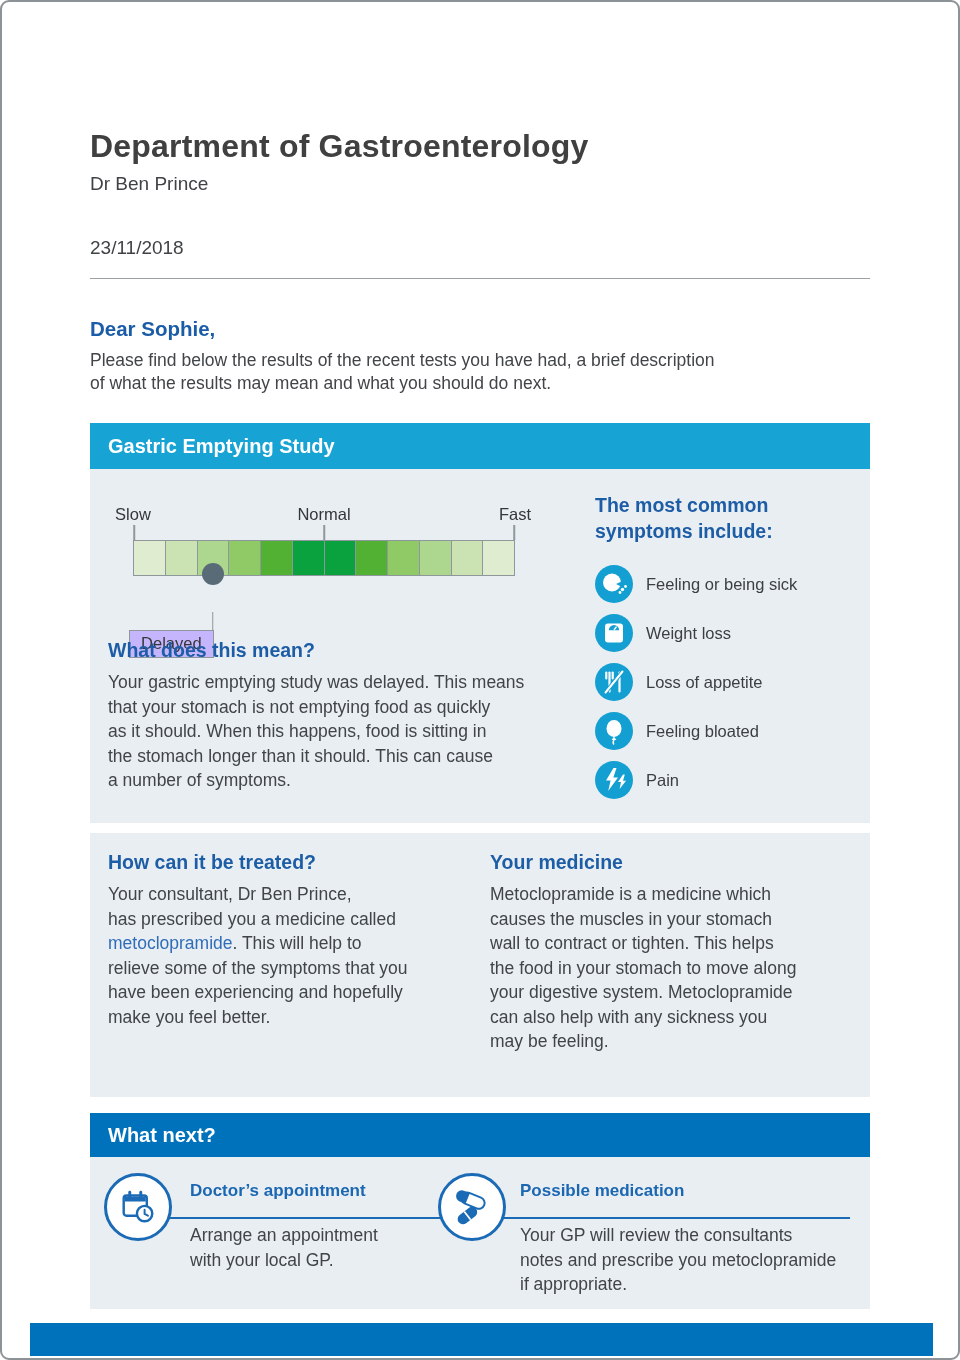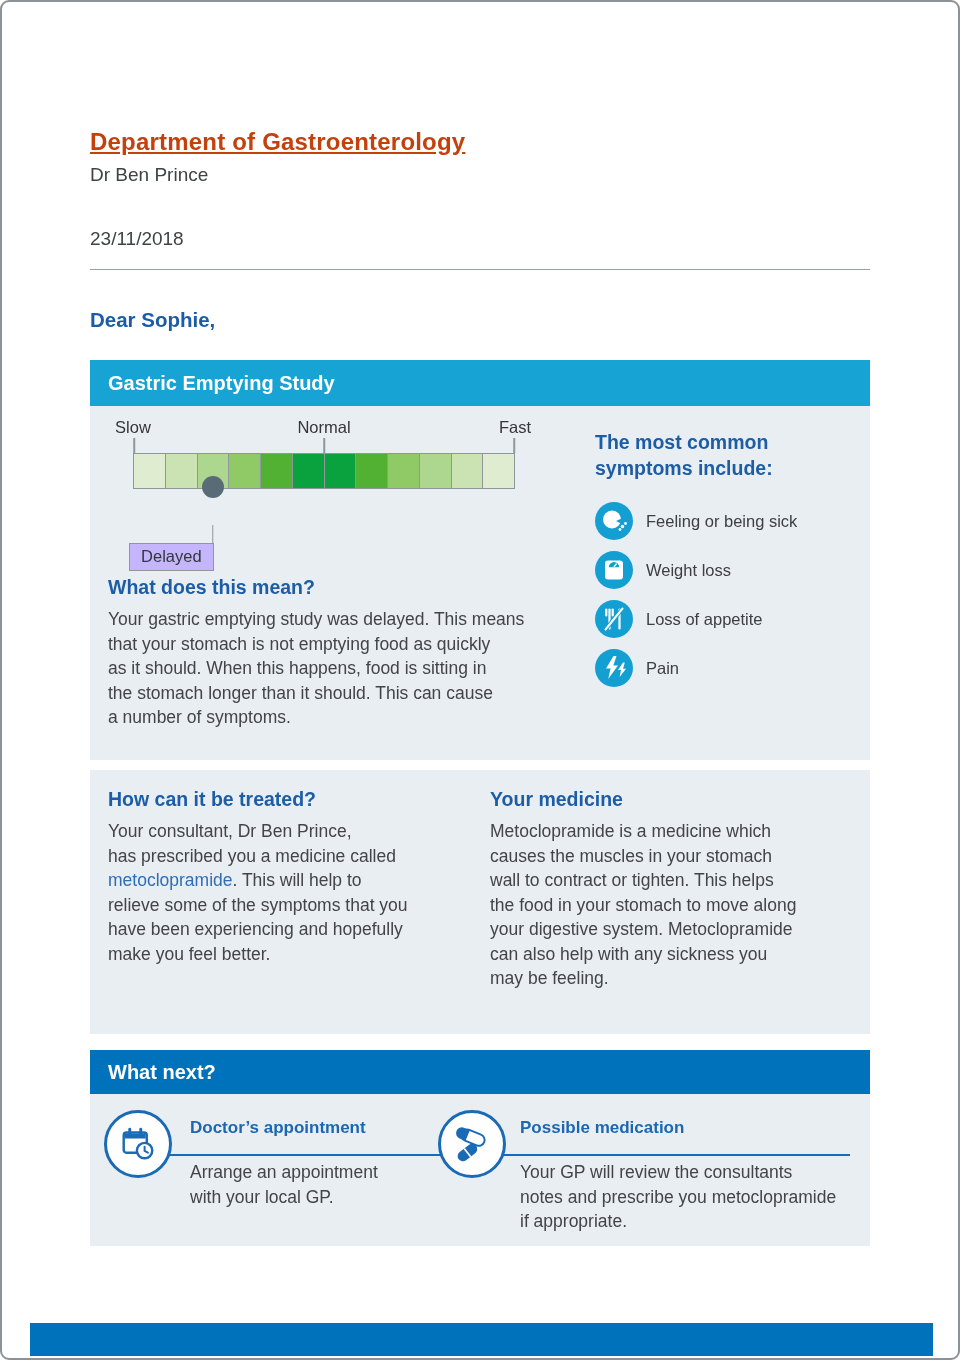--- a/index.html
+++ b/index.html
@@ -3,39 +3,39 @@
 <meta charset="utf-8">
 <style>
   * { margin:0; padding:0; box-sizing:border-box; }
   html,body { background:#fff; }
   body { font-family:"Liberation Sans", sans-serif; }
   .page {
     position:relative; width:960px; height:1360px; background:#fff;
     border:2px solid #8d9296; border-radius:9px; overflow:hidden;
   }
   .content { padding:0 88px; }
-  .doc-title { margin-top:126px; font-size:24px; font-weight:bold; color:#c2410c; letter-spacing:.2px;text-decoration:underline; }
+  .doc-title { margin-top:126px; font-size:32px; font-weight:bold; color:#404040; letter-spacing:.2px; }
   .doc-sub { margin-top:8px; font-size:19px; color:#3f4345; }
   .doc-date { margin-top:42px; font-size:19px; color:#3f4345; }
   .rule { margin-top:19px; border:none; border-top:1.5px solid #9aa0a4; }
   .greeting { margin-top:38px; font-size:20.5px; font-weight:bold; color:#1b5ca8; }
   .intro { margin-top:8px; font-size:17.5px; line-height:23px; color:#414548; }
   .preline { white-space:pre-line; }
 
   .banner { height:46px; line-height:46px; padding-left:18px; color:#fff; font-size:20px; font-weight:bold; }
   .banner-cyan { margin-top:28px; background:#17a3d4; }
   .banner-blue { margin-top:16px; background:#0072bc; height:44px; line-height:44px; }
 
   .card { background:#e9eef2; position:relative; }
   .card1 { height:354px; }
   .card2 { height:264px; margin-top:10px; display:flex; padding:18px 18px 0 18px; }
   .card3 { height:152px; }
 
   
-  .scale { position:absolute; left:43px; top:12px; width:382px; --marker-x:20.833%; }
+  .scale { position:absolute; left:43px; top:36px; width:382px; --marker-x:20.833%; }
   .scale-labels { position:relative; height:20px; font-size:16.5px; color:#33373a; }
   .scale-labels span { position:absolute; transform:translateX(-50%); white-space:nowrap; }
   .lab-slow { left:0; } .lab-normal { left:50%; } .lab-fast { left:100%; }
   .ticks { position:relative; height:15px; }
   .tick { position:absolute; top:0; width:1.5px; height:15px; background:#8e979c; transform:translateX(-50%); }
   .tick1 { left:1px; } .tick2 { left:50%; } .tick3 { left:calc(100% - 1px); }
   .scale-bar { display:flex; height:36px; border:1px solid #8e979c; }
   .seg { flex:1; border-right:1px solid #8e979c; }
   .seg:last-child { border-right:none; }
   .marker-dot { position:absolute; top:36px; left:var(--marker-x); width:22px; height:22px; border-radius:50%;
@@ -74,20 +74,22 @@
 </head>
 <body>
 
 <div class="page">
   <div class="content">
     <div class="doc-title">Department of Gastroenterology</div>
     <div class="doc-sub">Dr Ben Prince</div>
     <div class="doc-date">23/11/2018</div>
     <hr class="rule">
     <div class="greeting">Dear Sophie,</div>
+    <p class="intro preline">Please find below the results of the recent tests you have had, a brief description
+of what the results may mean and what you should do next.</p>
 
     <div class="banner banner-cyan">Gastric Emptying Study</div>
 
     <div class="card card1">
       <div class="scale" style="--marker-x: 20.833%;">
         <div class="scale-labels">
           <span class="lab-slow">Slow</span>
           <span class="lab-normal">Normal</span>
           <span class="lab-fast">Fast</span>
         </div>
@@ -161,20 +163,30 @@
                 </g>
                 <line x1="27.5" y1="8.5" x2="10.5" y2="29.5" stroke="#149fd2" stroke-width="4"></line>
                 <line x1="27.5" y1="8.5" x2="10.5" y2="29.5" stroke="#fff" stroke-width="2" stroke-linecap="round"></line>
               </svg>
             </span>
             <span class="sym-label">Loss of appetite</span>
           </div>
           <div class="sym-row">
             <span class="sym-circle">
               <svg width="38" height="38" viewBox="0 0 38 38">
+                <ellipse cx="19" cy="16.5" rx="7.5" ry="8.5" fill="#fff"></ellipse>
+                <path d="M19 24.5 l-2.4 3.4 h4.8 Z" fill="#fff"></path>
+                <path d="M19 28 q-1.8 2.6 0 4.5" stroke="#fff" stroke-width="1.4" fill="none"></path>
+              </svg>
+            </span>
+            <span class="sym-label">Feeling bloated</span>
+          </div>
+          <div class="sym-row">
+            <span class="sym-circle">
+              <svg width="38" height="38" viewBox="0 0 38 38">
                 <path d="M18.5 7 L11 19.5 h4.6 L13.2 30 L23 16.5 h-4.6 L21.5 7 Z" fill="#fff"></path>
                 <path d="M28 13.5 L23 21 h3 L24.6 28 L31 19.8 h-3 L29.8 13.5 Z" fill="#fff"></path>
               </svg>
             </span>
             <span class="sym-label">Pain</span>
           </div>
         </div>
       </div>
     </div>
 

